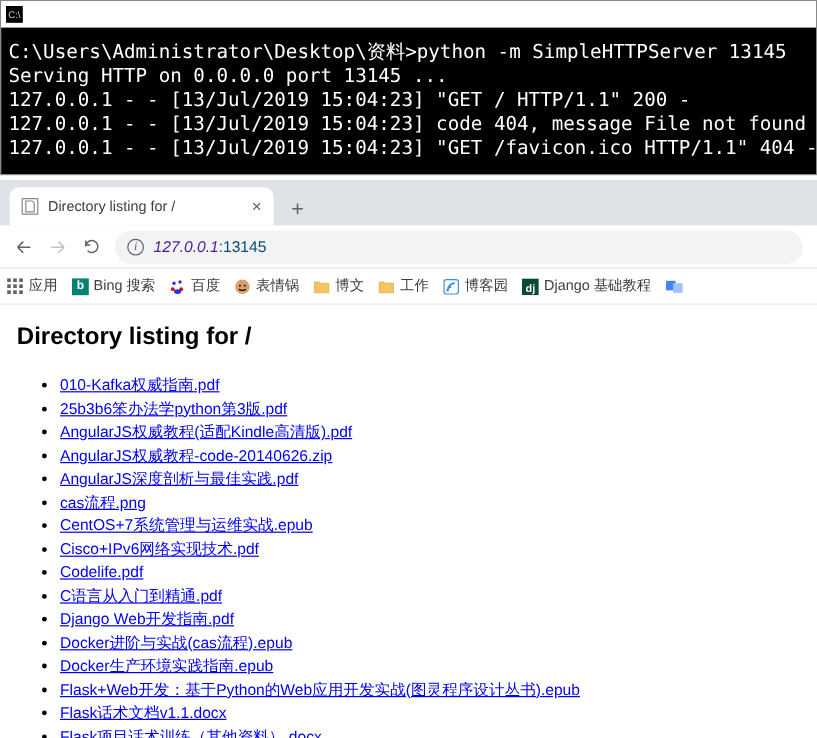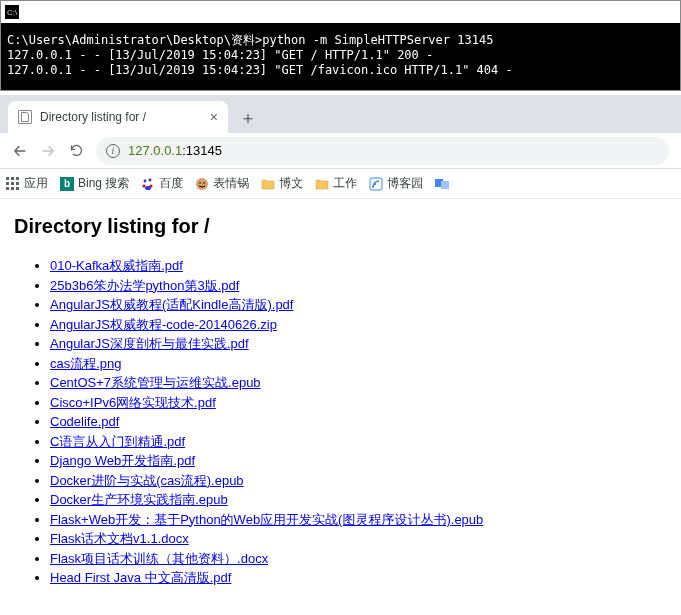--- a/index.html
+++ b/index.html
@@ -20,21 +20,21 @@
     font-size: 12px;
   }
   .cmd-icon {
     width: 14px; height: 14px; background: #000;
     display: inline-flex; align-items: center; justify-content: center;
     margin-right: 6px; font-size: 8px; color: #ccc;
   }
   .cmd-body {
     background: #000; color: #fff;
     font-family: "NSimSun", "SimSun", Consolas, monospace;
-    font-size: 12px; line-height: 1.25;
+    font-size: 16px; line-height: 1.25;
     padding: 10px 18px 12px 6px;
     white-space: pre;
     letter-spacing: 0;
   }
   .browser { margin-top: 4px; }
   .tabstrip {
     display: flex; align-items: flex-end;
     height: 38px; background: #dee1e6; padding-left: 8px;
   }
   .tab {
@@ -71,22 +71,22 @@
     flex: 1; height: 28px; background: #f1f3f4;
     border-radius: 14px; display: flex; align-items: center;
     padding: 0 10px; margin: 0 6px; font-size: 13px; color: #202124;
   }
   .addr .info {
     width: 14px; height: 14px; border: 1px solid #5f6368; border-radius: 50%;
     display: inline-flex; align-items: center; justify-content: center;
     font-size: 10px; color: #5f6368; margin-right: 8px;
     font-family: Georgia, serif; font-style: italic;
   }
-  .addr .host { color: #4d7c0f; }
-  .addr .port { color: #000000; }
+  .addr .host { color: #4c1d95; font-style: italic; }
+  .addr .port { color: #0c4a6e; }
   .bookmarks {
     display: flex; align-items: center;
     height: 30px; background: #fff;
     border-bottom: 1px solid #e8eaed;
     padding: 0 6px; gap: 12px;
     font-size: 12px; color: #3c4043;
   }
   .bm { display: flex; align-items: center; gap: 4px; white-space: nowrap; }
   .bm-ico {
     width: 14px; height: 14px; display: inline-flex; align-items: center;
@@ -111,21 +111,21 @@
   .content a { color: #0000ee; text-decoration: underline; }
   svg { display: block; }
 </style>
 </head>
 <body>
 
 <div class="cmd-window">
   <div class="cmd-titlebar">
     <span class="cmd-icon">C:\</span>
   </div>
-  <div class="cmd-body"><div>C:\Users\Administrator\Desktop\资料&gt;python -m SimpleHTTPServer 13145</div><div>127.0.0.1 - - [13/Jul/2019 15:04:23] "GET / HTTP/1.1" 200 -</div><div>127.0.0.1 - - [13/Jul/2019 15:04:23] "GET /favicon.ico HTTP/1.1" 404 -</div></div>
+  <div class="cmd-body"><div>C:\Users\Administrator\Desktop\资料&gt;python -m SimpleHTTPServer 13145</div><div>Serving HTTP on 0.0.0.0 port 13145 ...</div><div>127.0.0.1 - - [13/Jul/2019 15:04:23] "GET / HTTP/1.1" 200 -</div><div>127.0.0.1 - - [13/Jul/2019 15:04:23] code 404, message File not found</div><div>127.0.0.1 - - [13/Jul/2019 15:04:23] "GET /favicon.ico HTTP/1.1" 404 -</div></div>
 </div>
 
 <div class="browser">
   <div class="tabstrip">
     <div class="tab">
       <span class="favico"></span>
       <span class="title">Directory listing for /</span>
       <span class="close">×</span>
     </div>
     <div class="newtab">+</div>
@@ -214,20 +214,29 @@
     </div>
     <div class="bm">
       <span class="bm-ico">
         <svg width="14" height="14" viewBox="0 0 14 14">
             <rect x="1" y="1" width="12" height="12" rx="2" fill="#fff" stroke="#3b8ee0"></rect>
             <path d="M4 10a6 6 0 0 1 6-6M4 10a3 3 0 0 1 3-3" stroke="#3b8ee0" fill="none" stroke-width="1.5"></path>
             <circle cx="4" cy="10" r="1" fill="#3b8ee0"></circle>
           </svg>
       </span>
       <span>博客园</span>
+    </div>
+    <div class="bm">
+      <span class="bm-ico">
+        <svg width="14" height="14" viewBox="0 0 14 14">
+            <rect width="14" height="14" fill="#0c4b33"></rect>
+            <text x="3" y="11" font-size="9" fill="#fff" font-family="Arial" font-weight="bold">dj</text>
+          </svg>
+      </span>
+      <span>Django 基础教程</span>
     </div>
     <div class="bm">
       <span class="bm-ico">
         <svg width="14" height="14" viewBox="0 0 14 14">
             <rect x="0" y="2" width="8" height="8" fill="#4285f4"></rect>
             <rect x="6" y="4" width="8" height="8" fill="#a0c3ff"></rect>
           </svg>
       </span>
     </div>
   </div>

